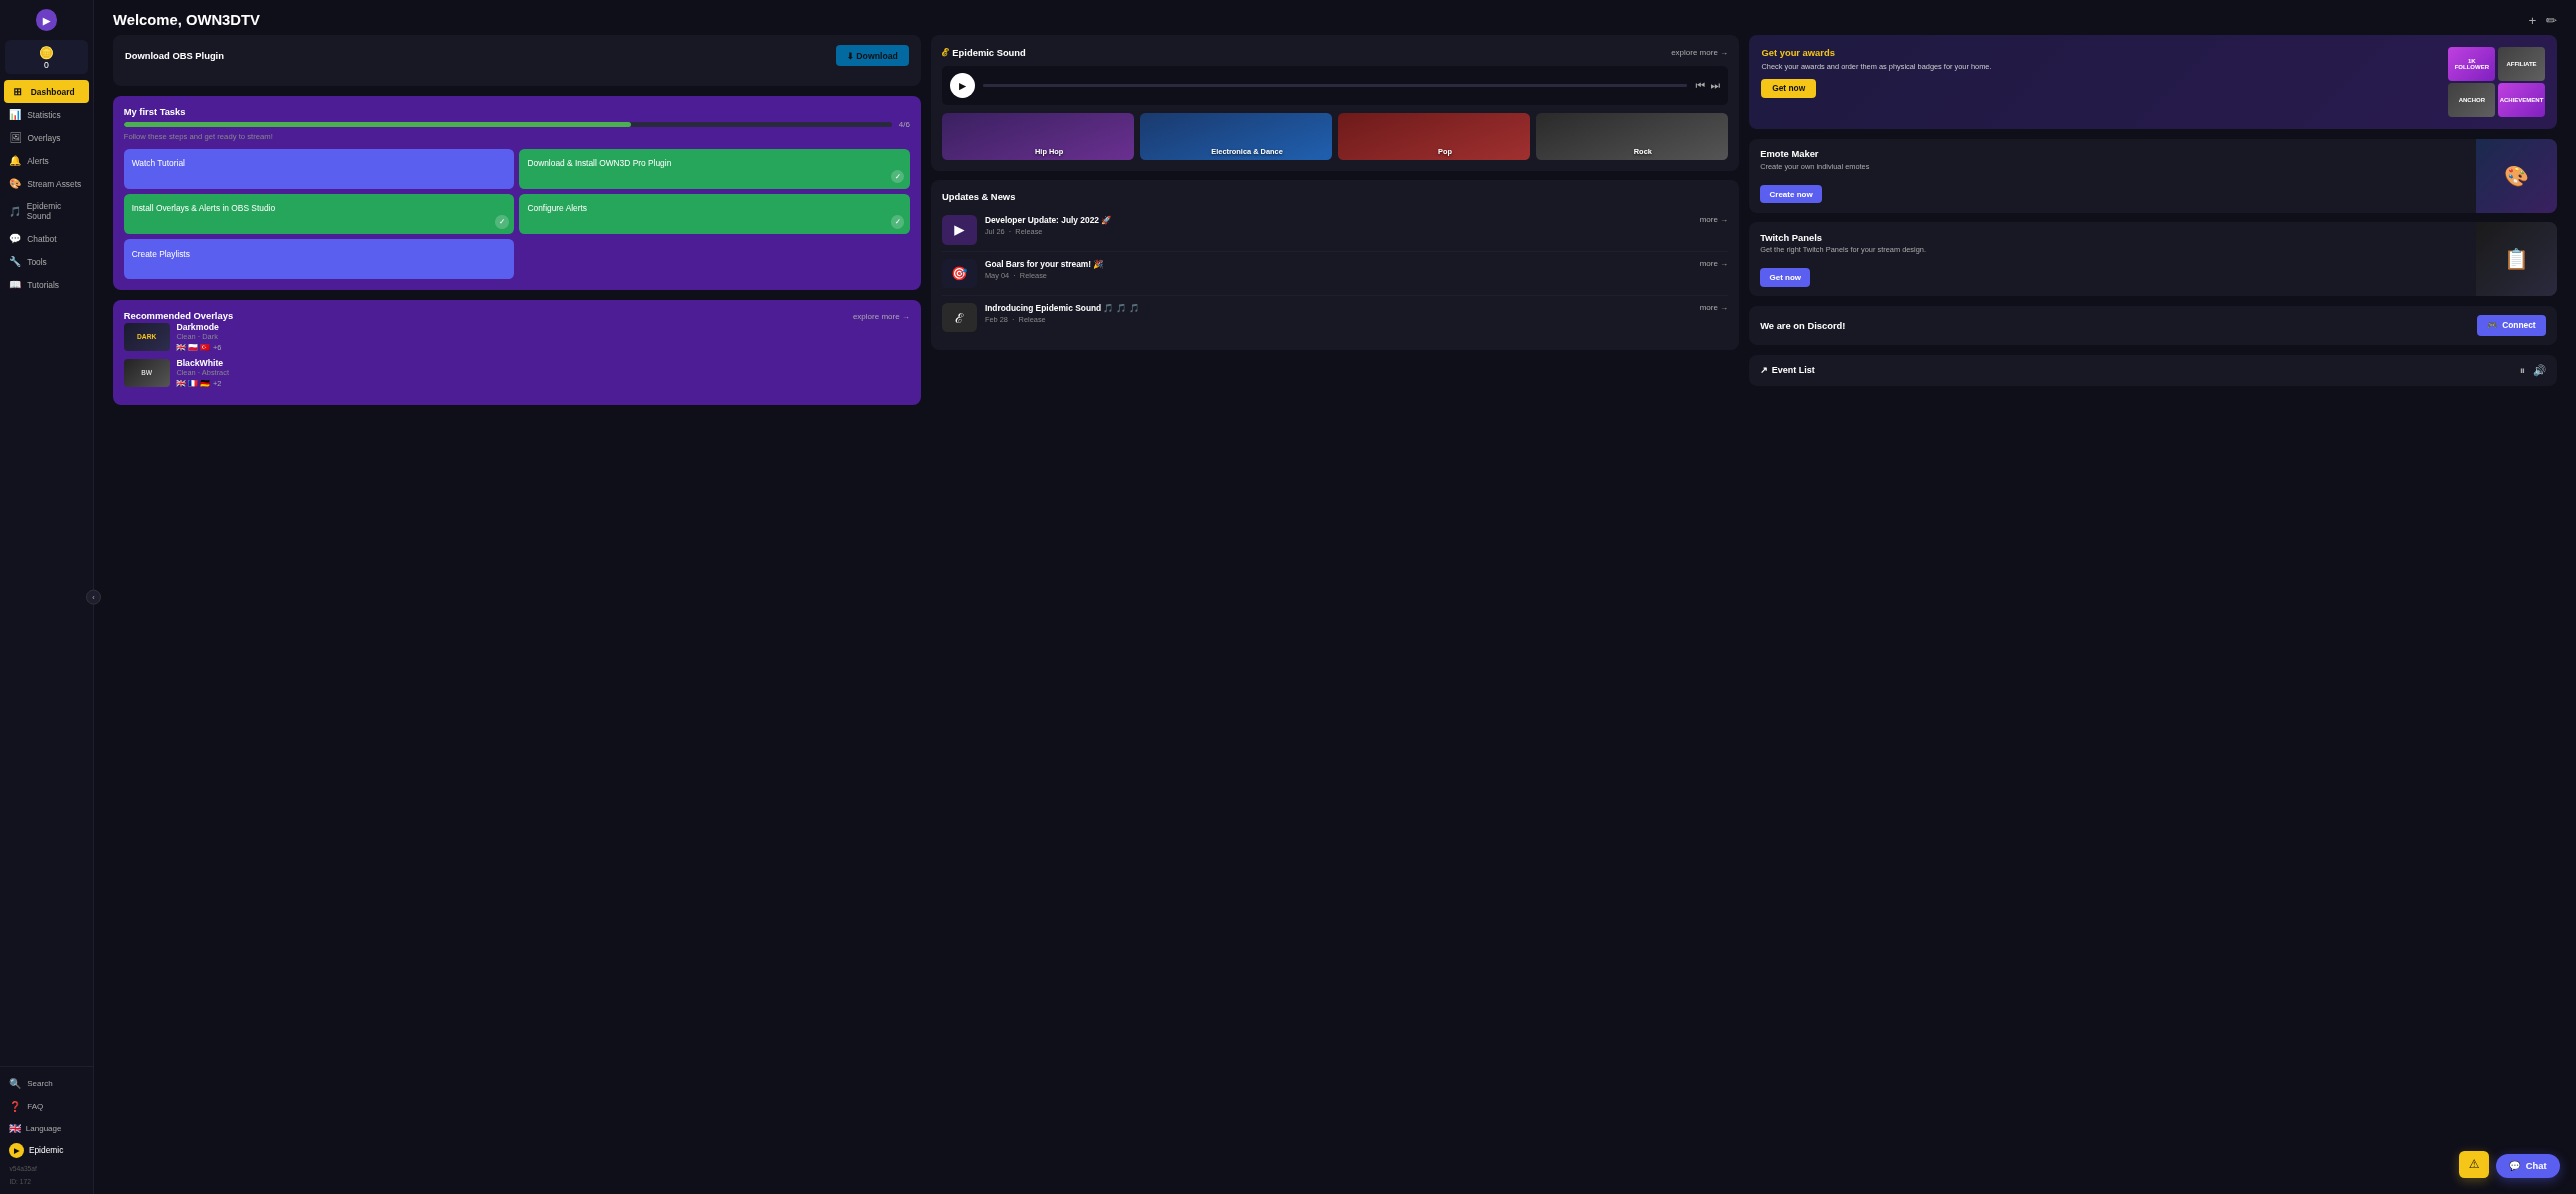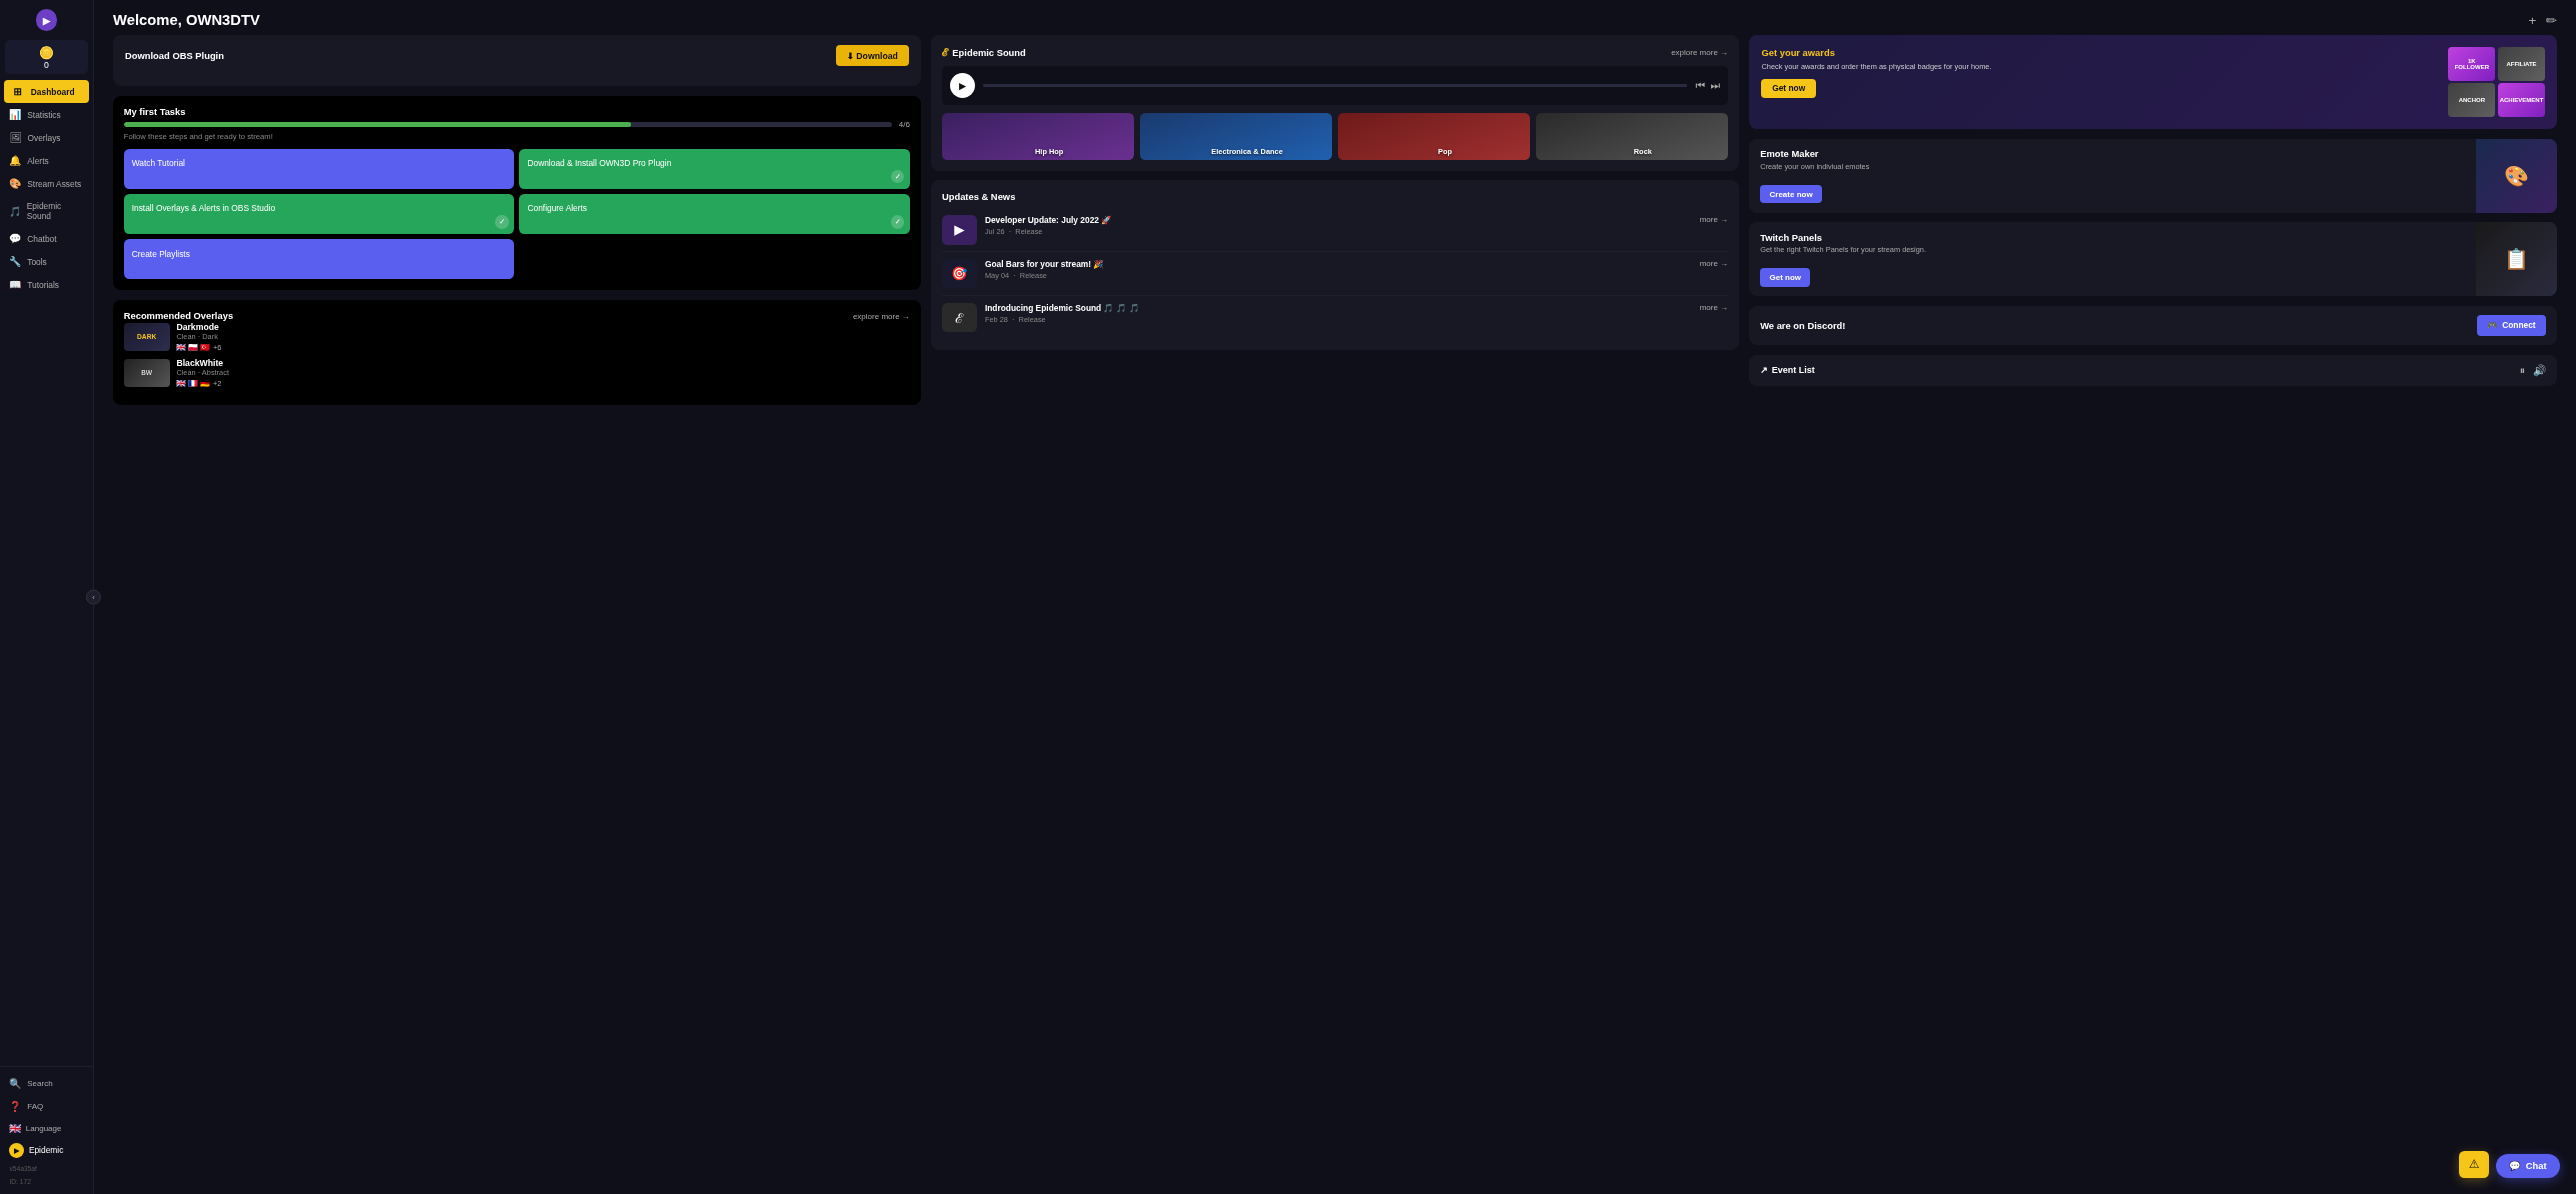--- a/index.html
+++ b/index.html
@@ -148,40 +148,40 @@
     
     .content-grid {
       display: grid;
       grid-template-columns: 1fr 1fr 1fr;
       gap: 10.7px;
       padding: 0 19px 13.4px;
     }
 
     
     .card {
-      background: #000000;
+      background: #4c1d95;
       border-radius: 8px;
       padding: 10.7px;
       display: flex;
       flex-direction: column;
     }
 
     
     .obs-card {
       background: #181825;
       border-radius: 8px;
       padding: 10.7px 12px;
     }
     .obs-top {
       display: flex; align-items: center; justify-content: space-between;
       margin-bottom: 9.4px;
     }
     .obs-title { font-size: 9.4px; font-weight: 600; color: #fff; }
     .download-btn {
-      background: #eab308;
+      background: #0369a1;
       color: #111;
       border: none;
       border-radius: 4px;
       padding: 5.4px 10.7px;
       font-size: 8.7px;
       font-weight: bold;
       cursor: pointer;
       display: flex; align-items: center; gap: 4px;
     }
 

